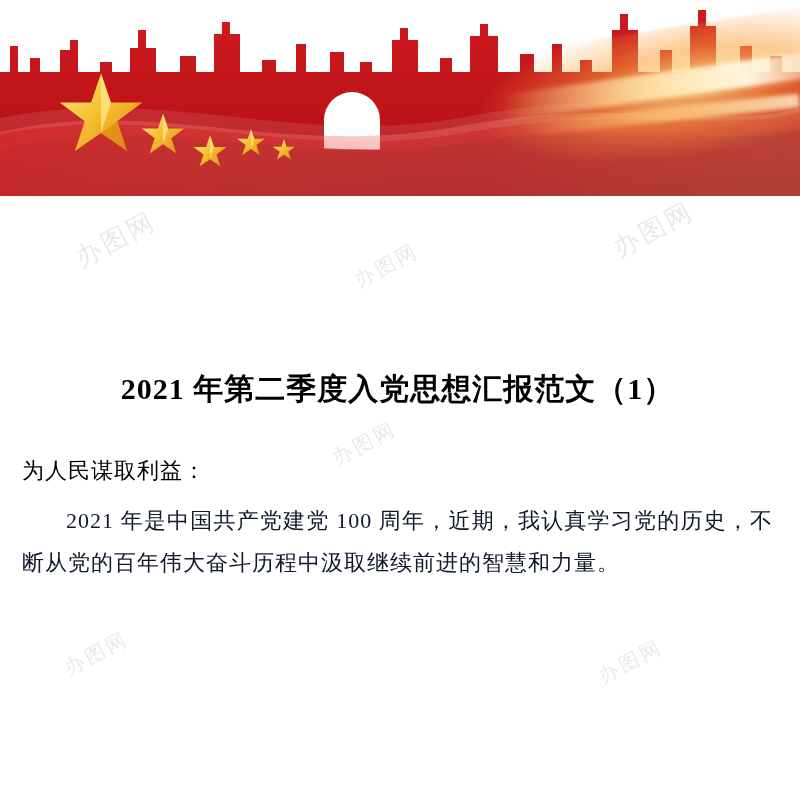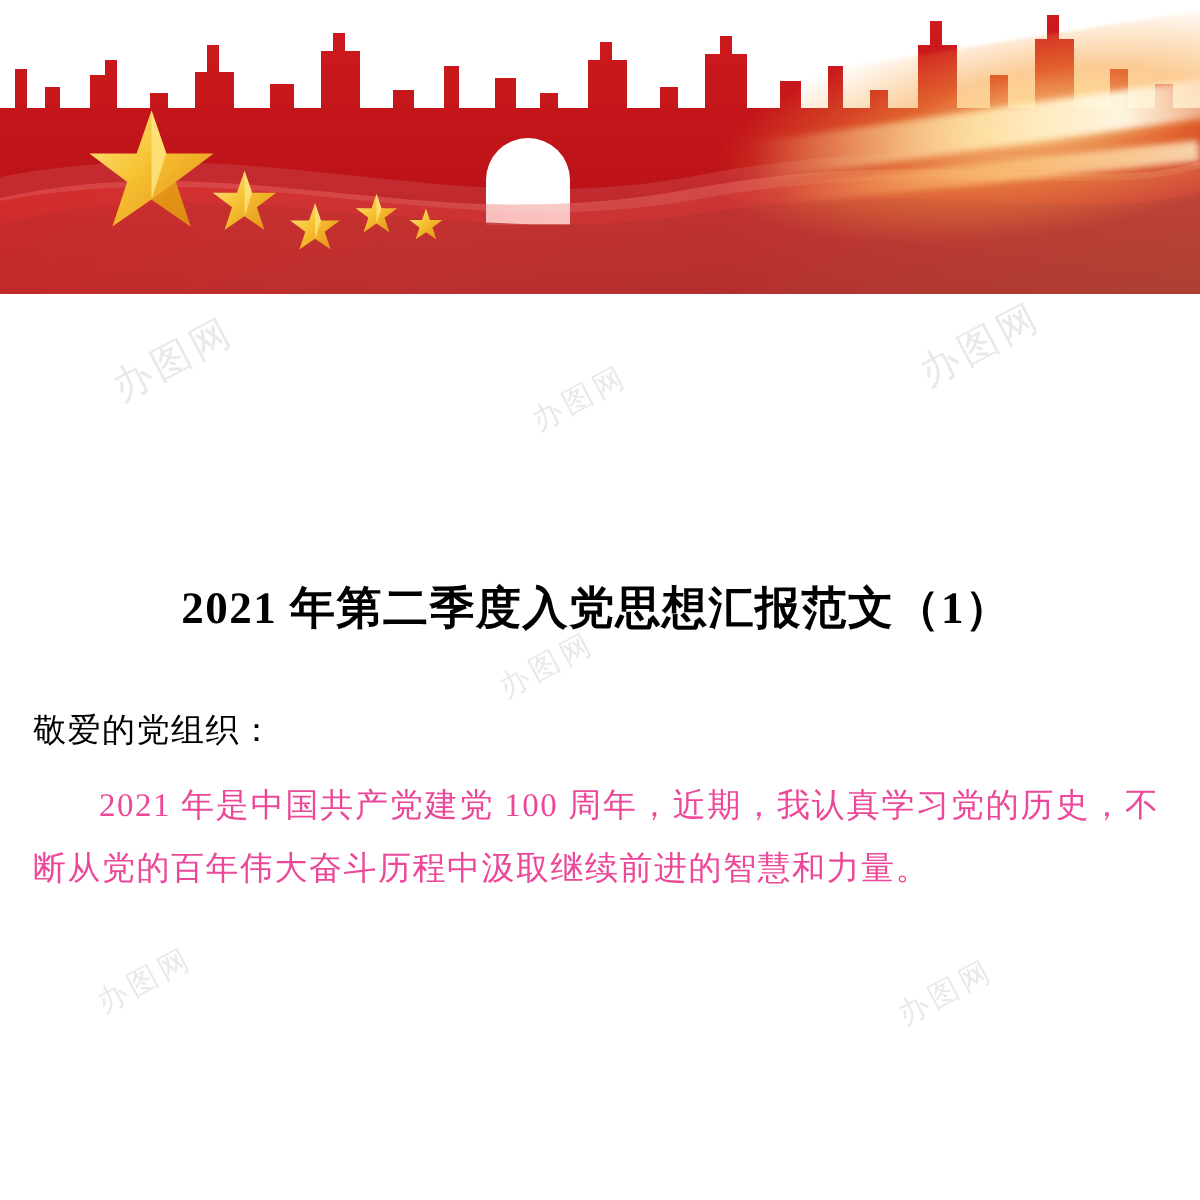--- a/index.html
+++ b/index.html
@@ -89,21 +89,21 @@
     transform: rotate(-28deg);
     user-select: none;
     white-space: nowrap;
   }
   .wm-small { font-size: 20px; }
 
   
   .doc {
     position: absolute;
     left: 0;
-    top: 200px;
+    top: 184px;
     width: 795px;
     padding: 0 22px;
     box-sizing: border-box;
   }
   .doc-title {
     margin: 185px 0 0 0;
     text-align: center;
     font-size: 30px;
     font-weight: bold;
     letter-spacing: 1px;
@@ -113,21 +113,21 @@
   .salutation {
     margin: 46px 0 0 0;
     font-size: 22px;
     color: #000;
     letter-spacing: 1px;
   }
   .para {
     margin: 14px 0 0 0;
     font-size: 22px;
     line-height: 42px;
-    color: #ec4899;
+    color: #0f172a;
     text-indent: 2em;
     letter-spacing: 1px;
     text-align: justify;
   }
 </style>
 </head>
 <body>
 
 <div class="banner">
   <div class="banner-red-base"></div>
@@ -225,15 +225,15 @@
 
 <div class="watermark" style="left:72px; top:222px;">办图网</div>
 <div class="watermark wm-small" style="left:352px; top:252px;">办图网</div>
 <div class="watermark" style="left:610px; top:212px;">办图网</div>
 <div class="watermark wm-small" style="left:330px; top:430px;">办图网</div>
 <div class="watermark wm-small" style="left:62px; top:640px;">办图网</div>
 <div class="watermark wm-small" style="left:596px; top:648px;">办图网</div>
 
 <div class="doc">
   <h1 class="doc-title">2021 年第二季度入党思想汇报范文（1）</h1>
-  <p class="salutation">敬爱的党组织：</p>
+  <p class="salutation">为人民谋取利益：</p>
   <p class="para">2021 年是中国共产党建党 100 周年，近期，我认真学习党的历史，不断从党的百年伟大奋斗历程中汲取继续前进的智慧和力量。</p>
 </div>
 
 </body></html>

